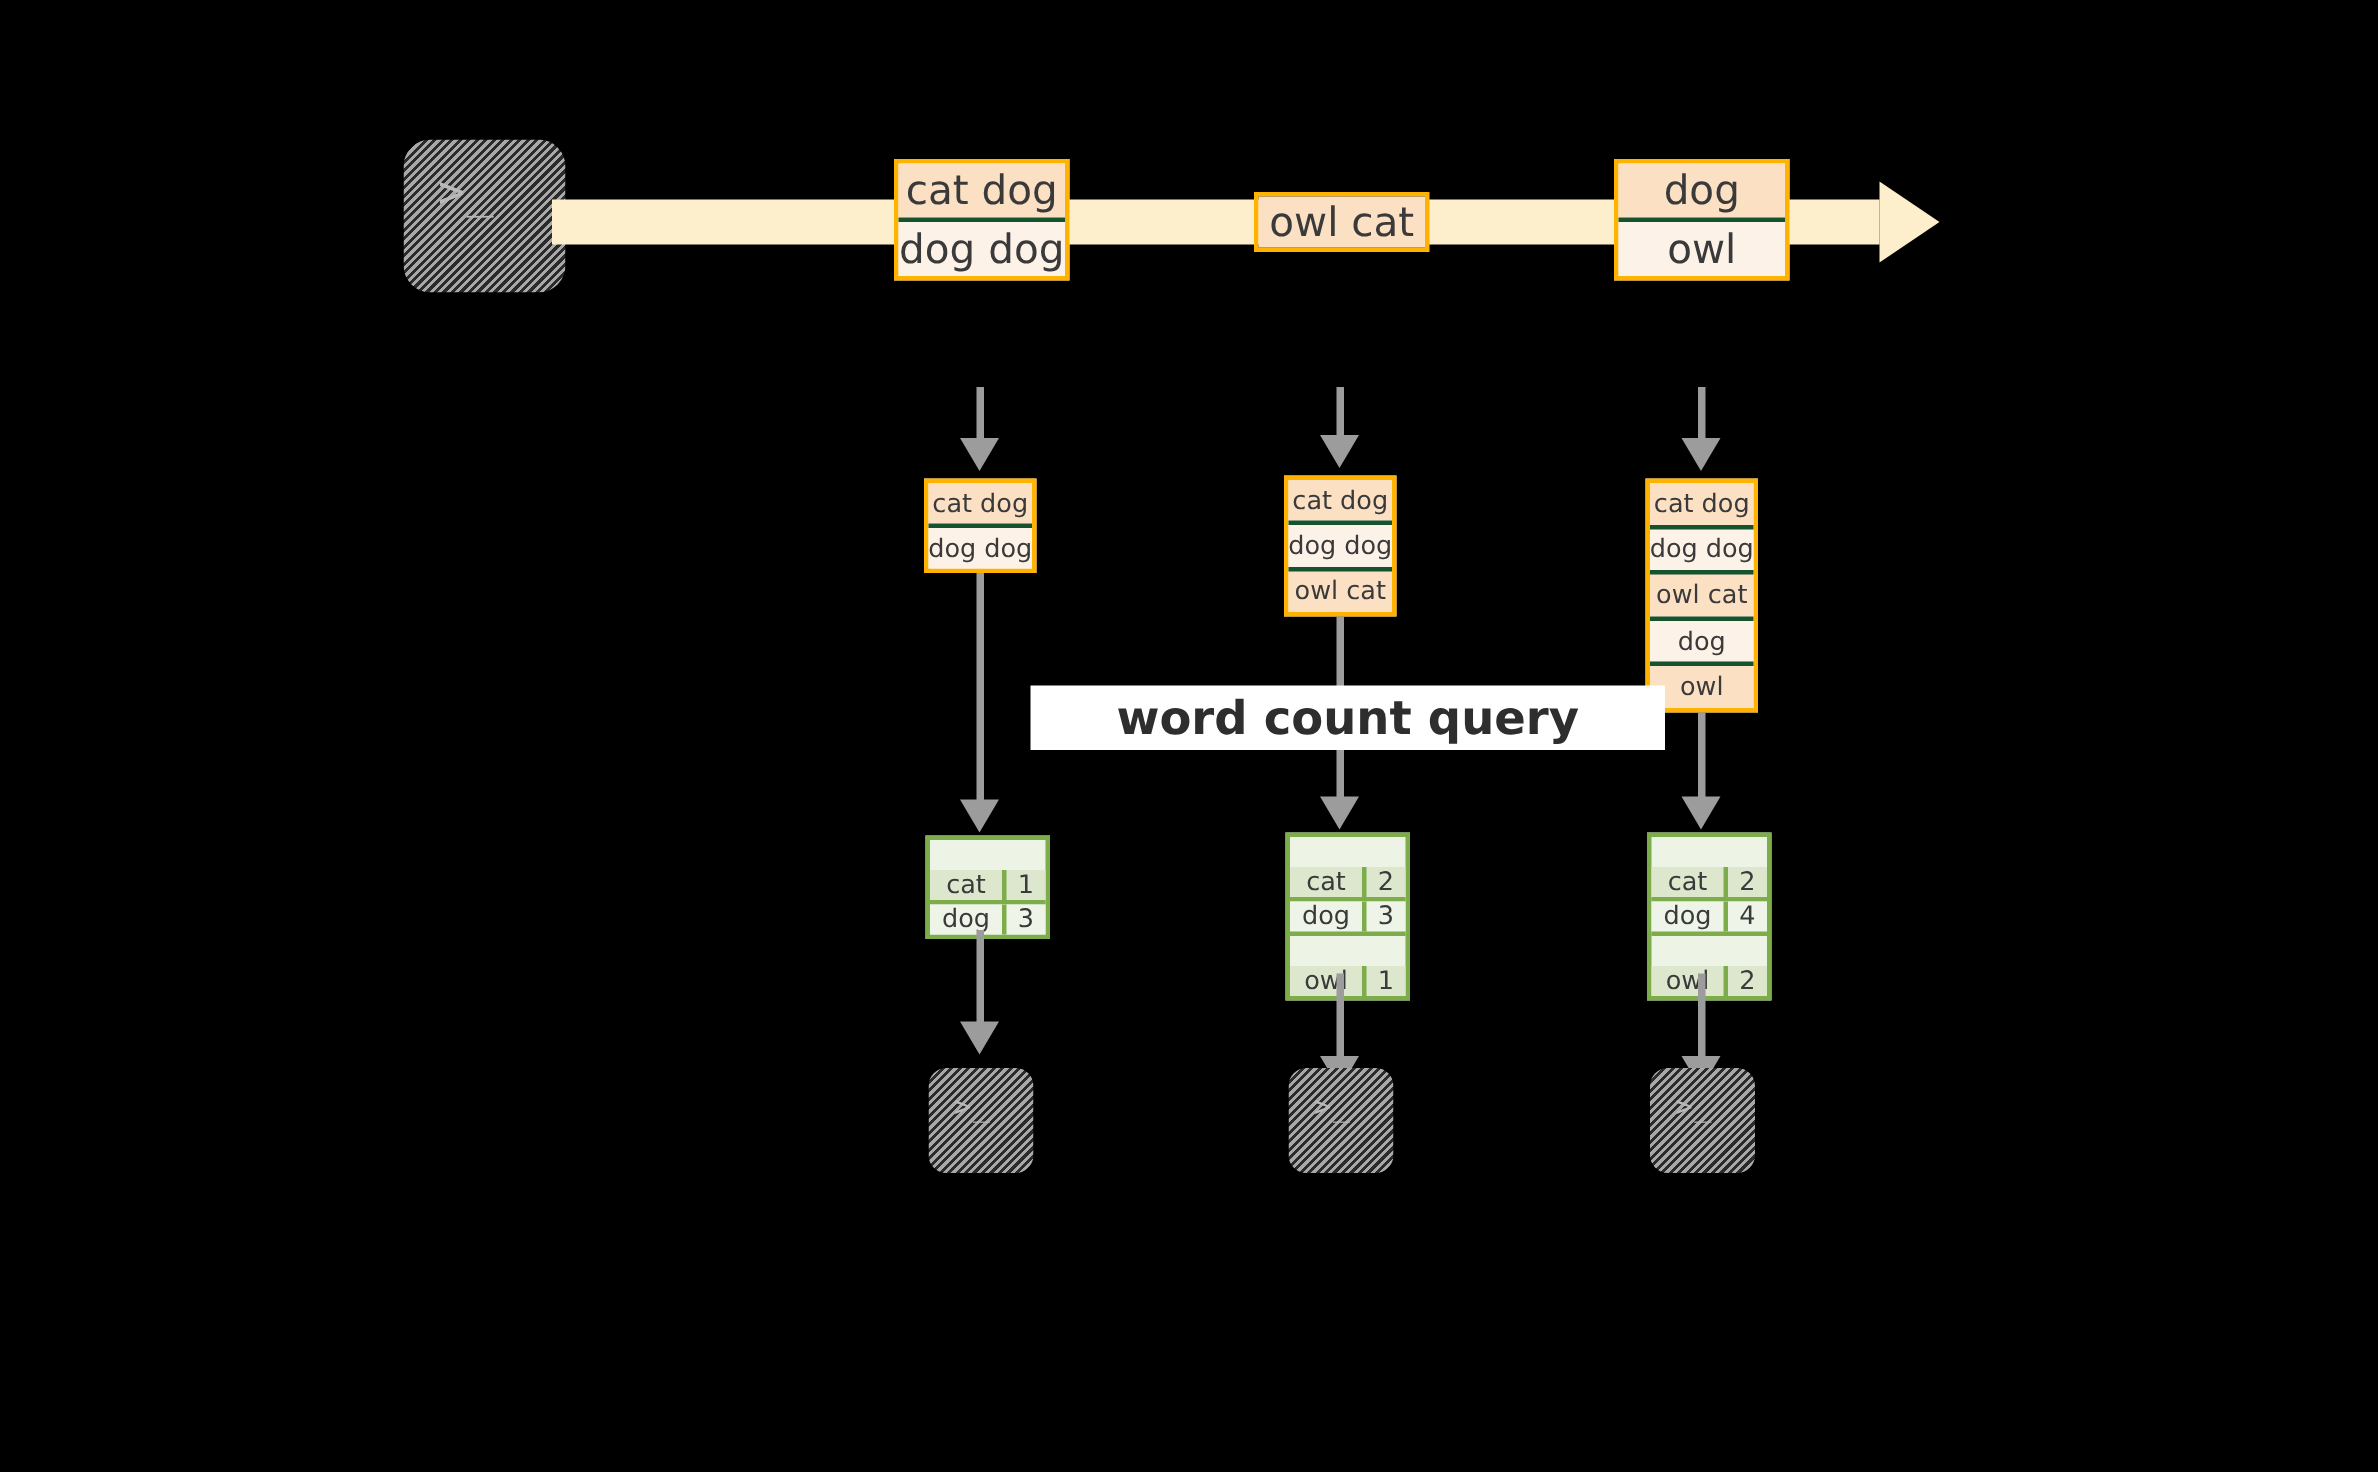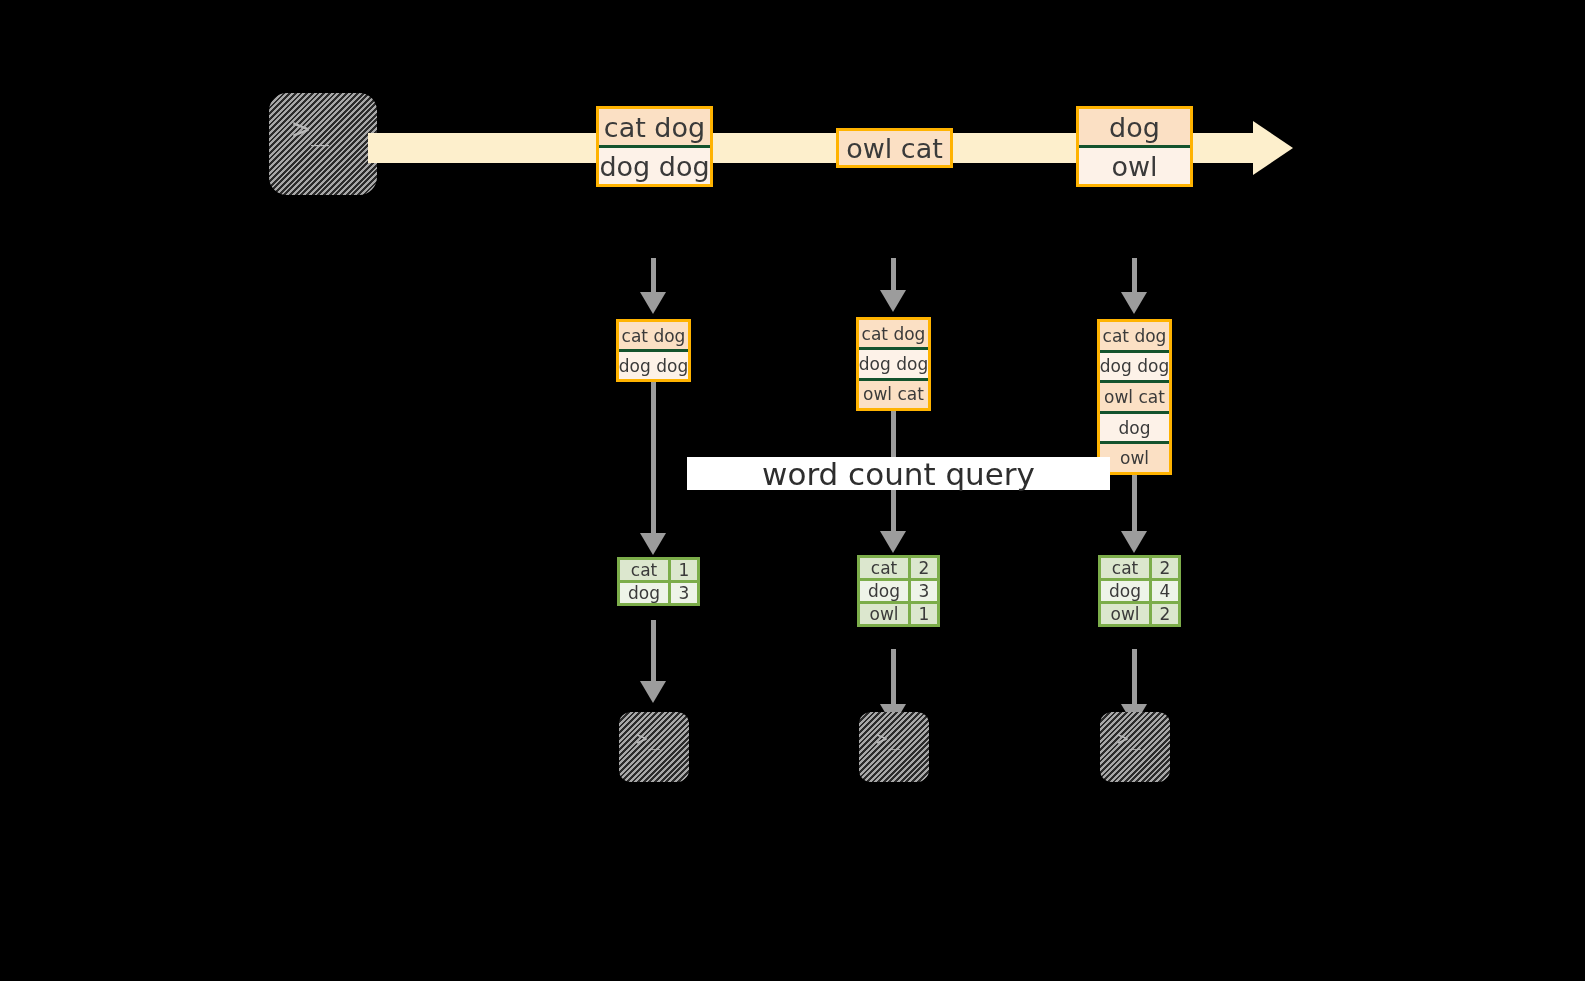--- a/index.html
+++ b/index.html
@@ -97,21 +97,21 @@
   .gtable .gcell {
     display: flex;
     align-items: center;
     justify-content: center;
     color: #3a3a3a;
     font-size: 17px;
     white-space: nowrap;
   }
   .gtable .gcell.key { width: 48px; }
   .gtable .gcell.val { width: 26px; border-left: 3px solid #7CAD4A; }
-  .gtable .grow.dark  .gcell { background: #DCE7CE; }
+  .gtable .grow.dark  .gcell { background: #DCE7CE; margin-top: 20px; }
   .gtable .grow.light .gcell { background: #EEF4E8; }
 
   
   .gline {
     position: absolute;
     width: 5px;
     background: #9c9c9c;
   }
   .ghead {
     position: absolute;
@@ -252,15 +252,15 @@
     </div>
   </div>
 
   <div class="gline" style="left:1132px; top:649px; height:62px;"></div>
   <div class="ghead" style="left:1121px; top:704px;"></div>
 
   <div class="terminal small" style="left:1100px; top:712px; width:70px; height:70px;">
     <span class="prompt">&gt;_</span>
   </div>
 
-  <div class="query-label" style="left:687px; top:457px; width:423px; height:33px;">word count query</div>
+  <div class="query-label" style="left:687px; top:457px; width:423px; height:43px;font-weight:bold;">word count query</div>
 
 </div>
 
 </body></html>

